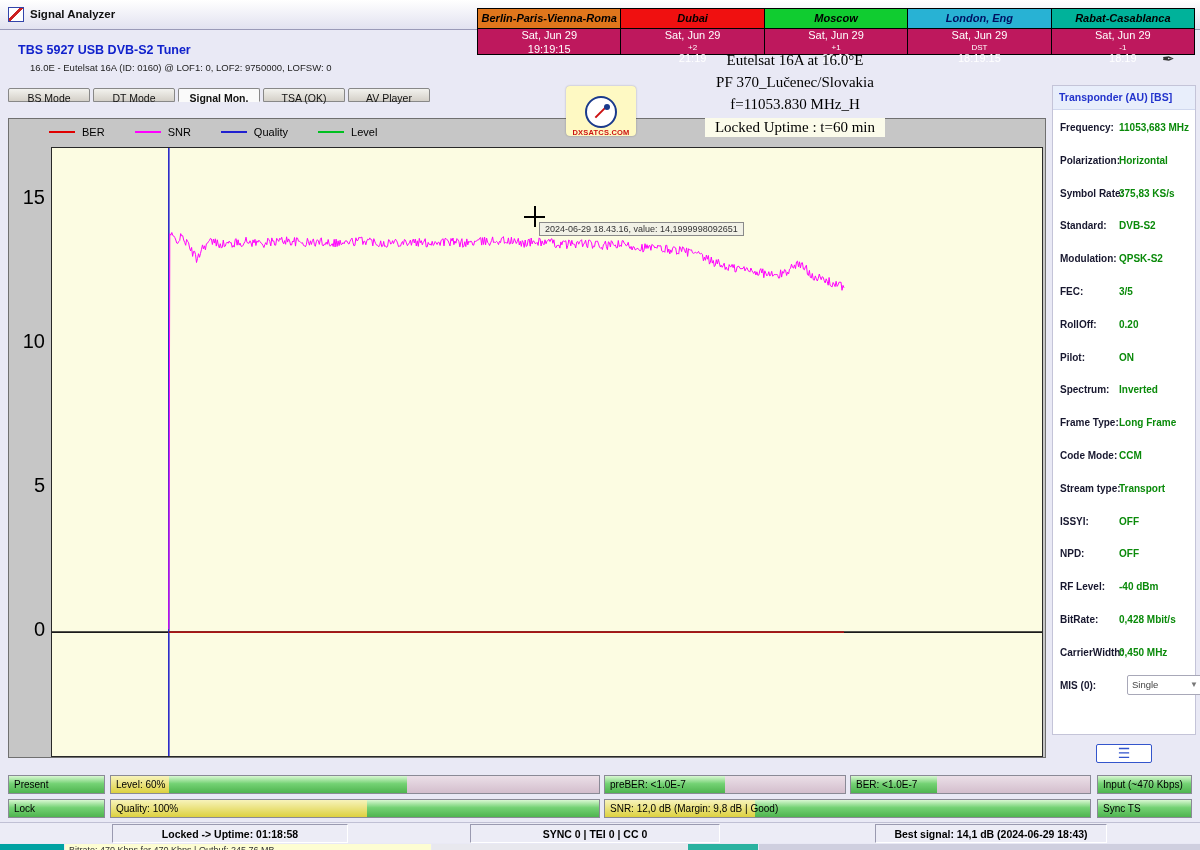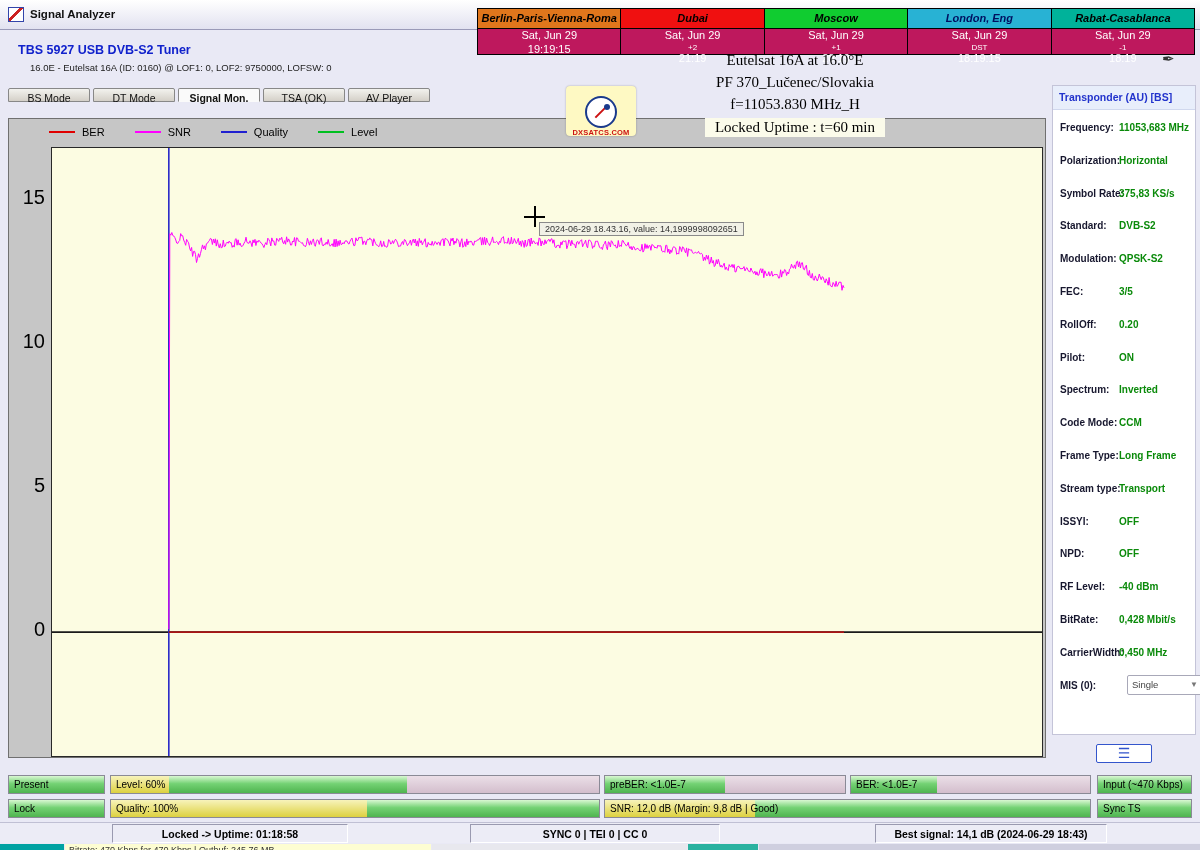--- a/index.html
+++ b/index.html
@@ -304,28 +304,28 @@
 
         </div>
 
         <div class="t-row">
           <span class="t-label">Spectrum:</span>
           <span class="t-value">Inverted</span>
 
         </div>
 
         <div class="t-row">
+          <span class="t-label">Frame Type:</span>
+          <span class="t-value">Long Frame</span>
+
+        </div>
+
+        <div class="t-row">
           <span class="t-label">Code Mode:</span>
           <span class="t-value">CCM</span>
-
-        </div>
-
-        <div class="t-row">
-          <span class="t-label">Frame Type:</span>
-          <span class="t-value">Long Frame</span>
 
         </div>
 
         <div class="t-row">
           <span class="t-label">Stream type:</span>
           <span class="t-value">Transport</span>
 
         </div>
 
         <div class="t-row">

